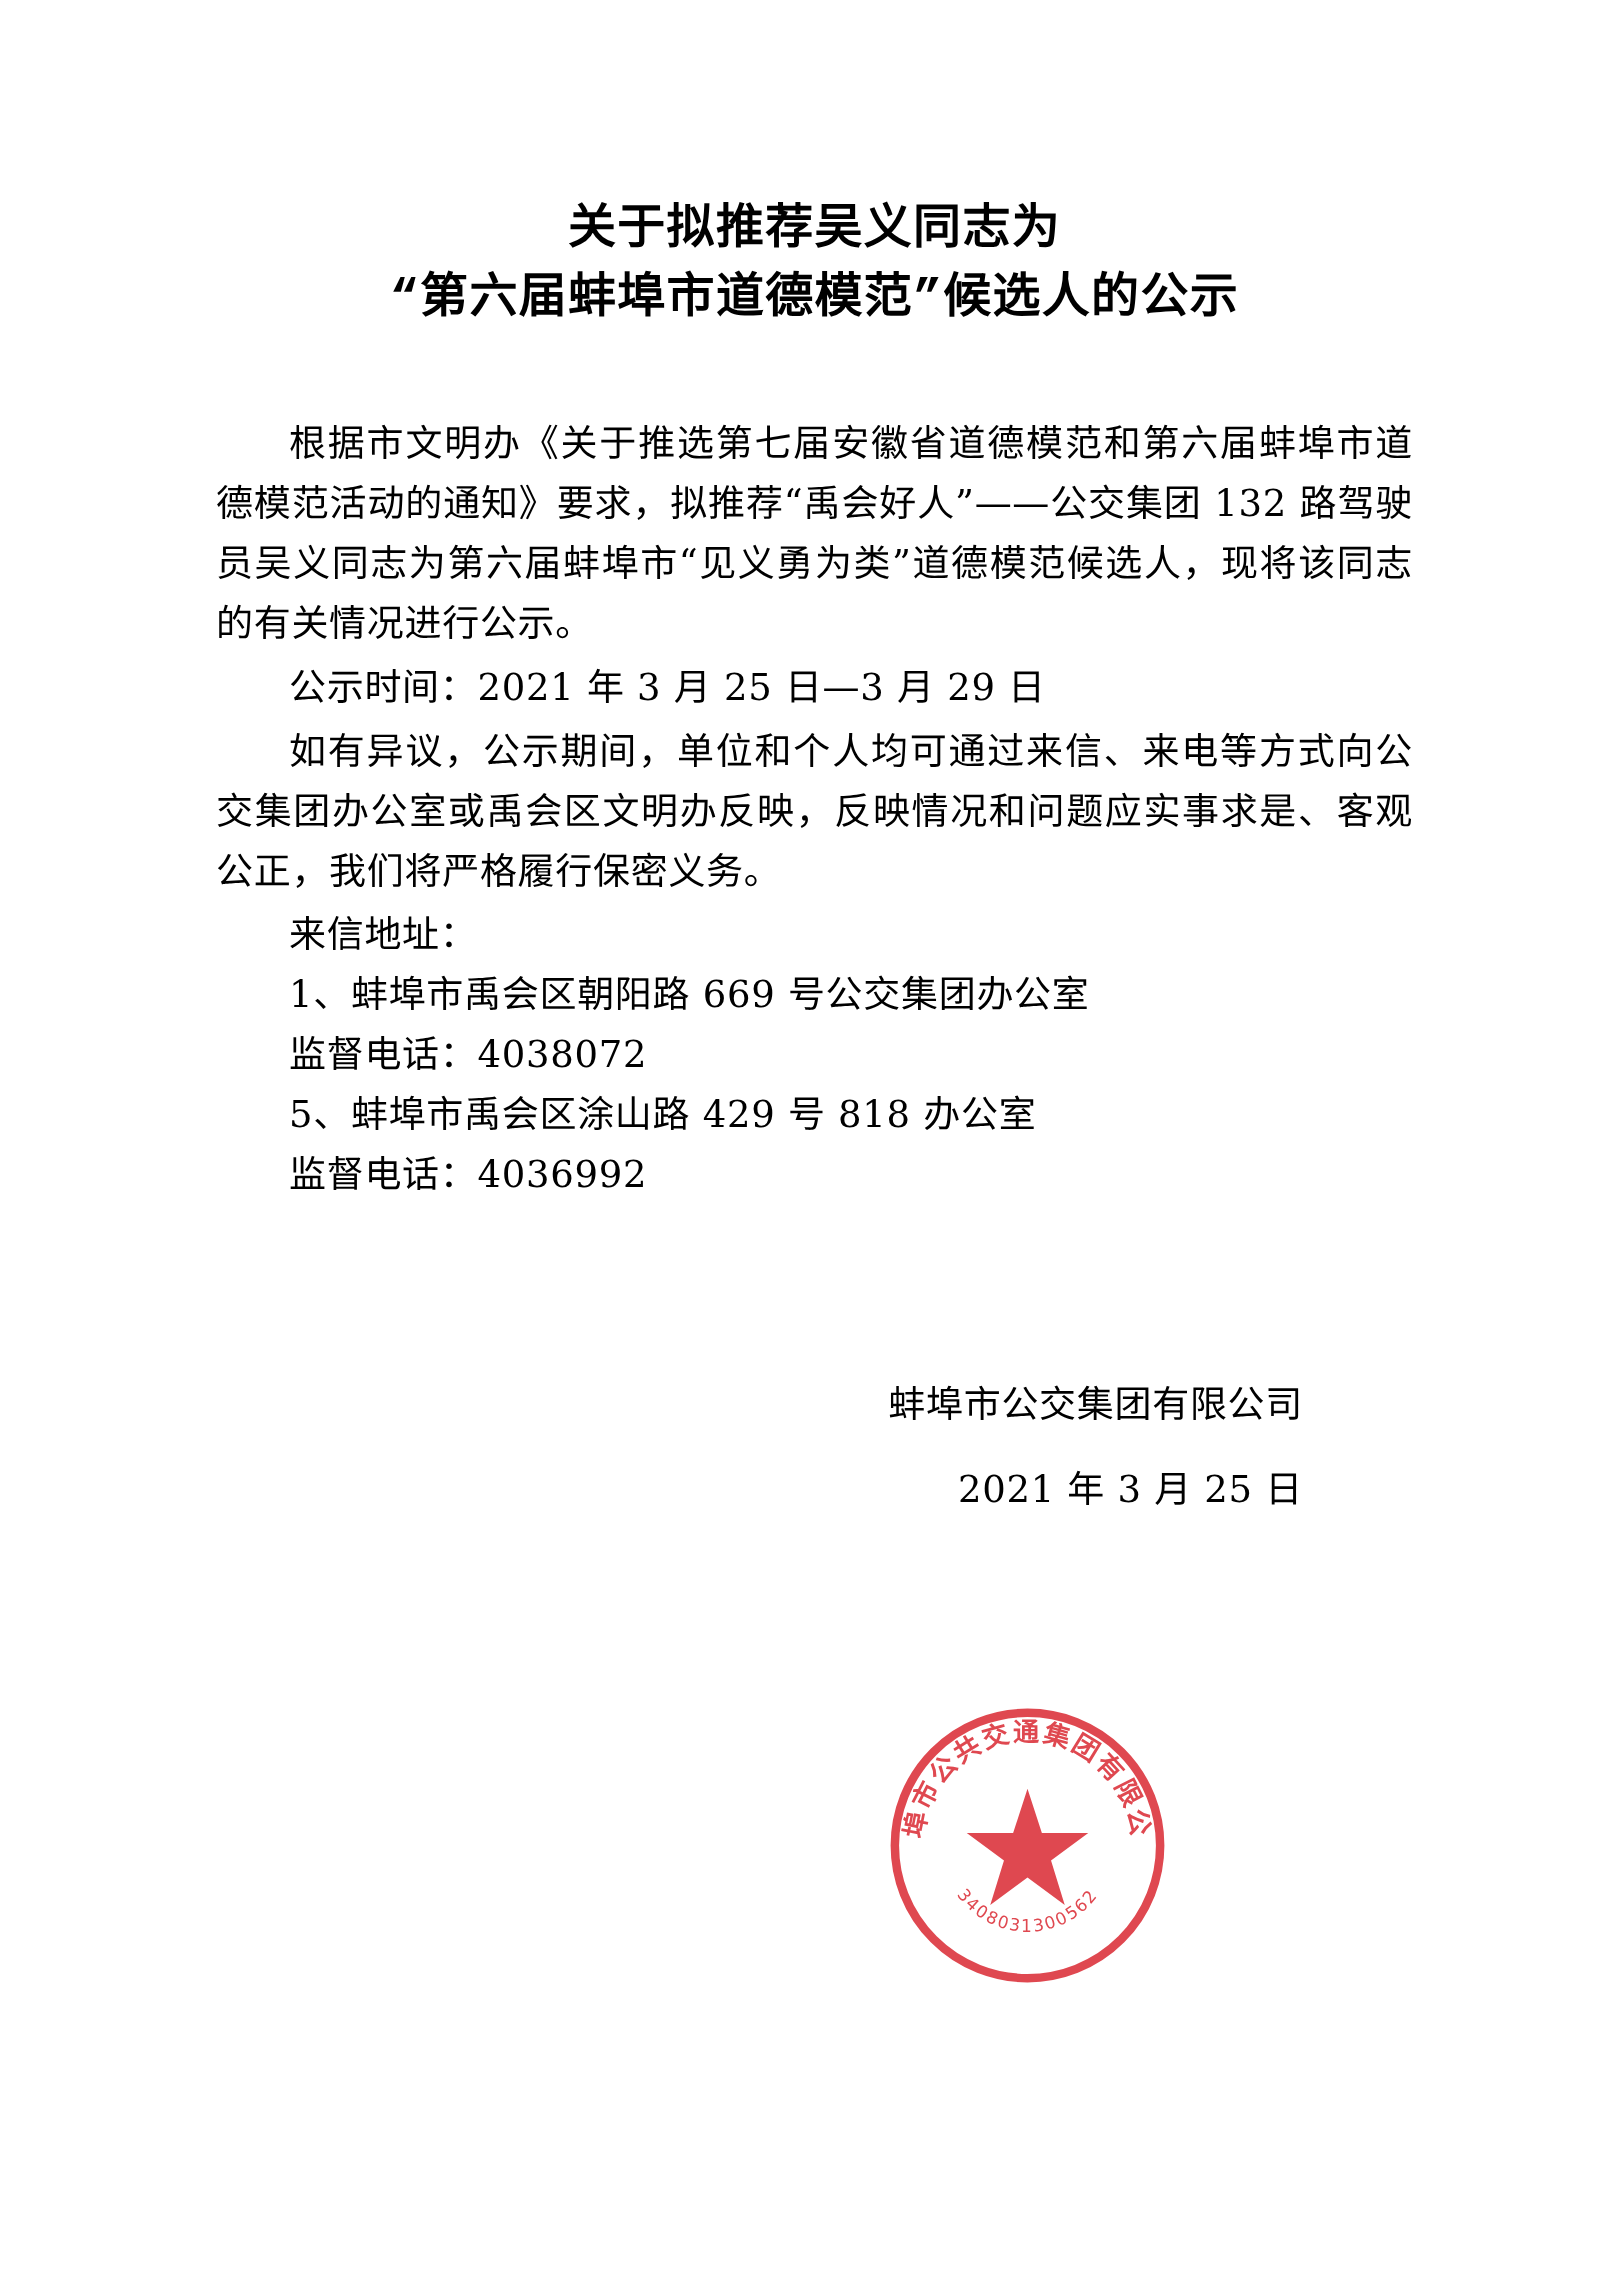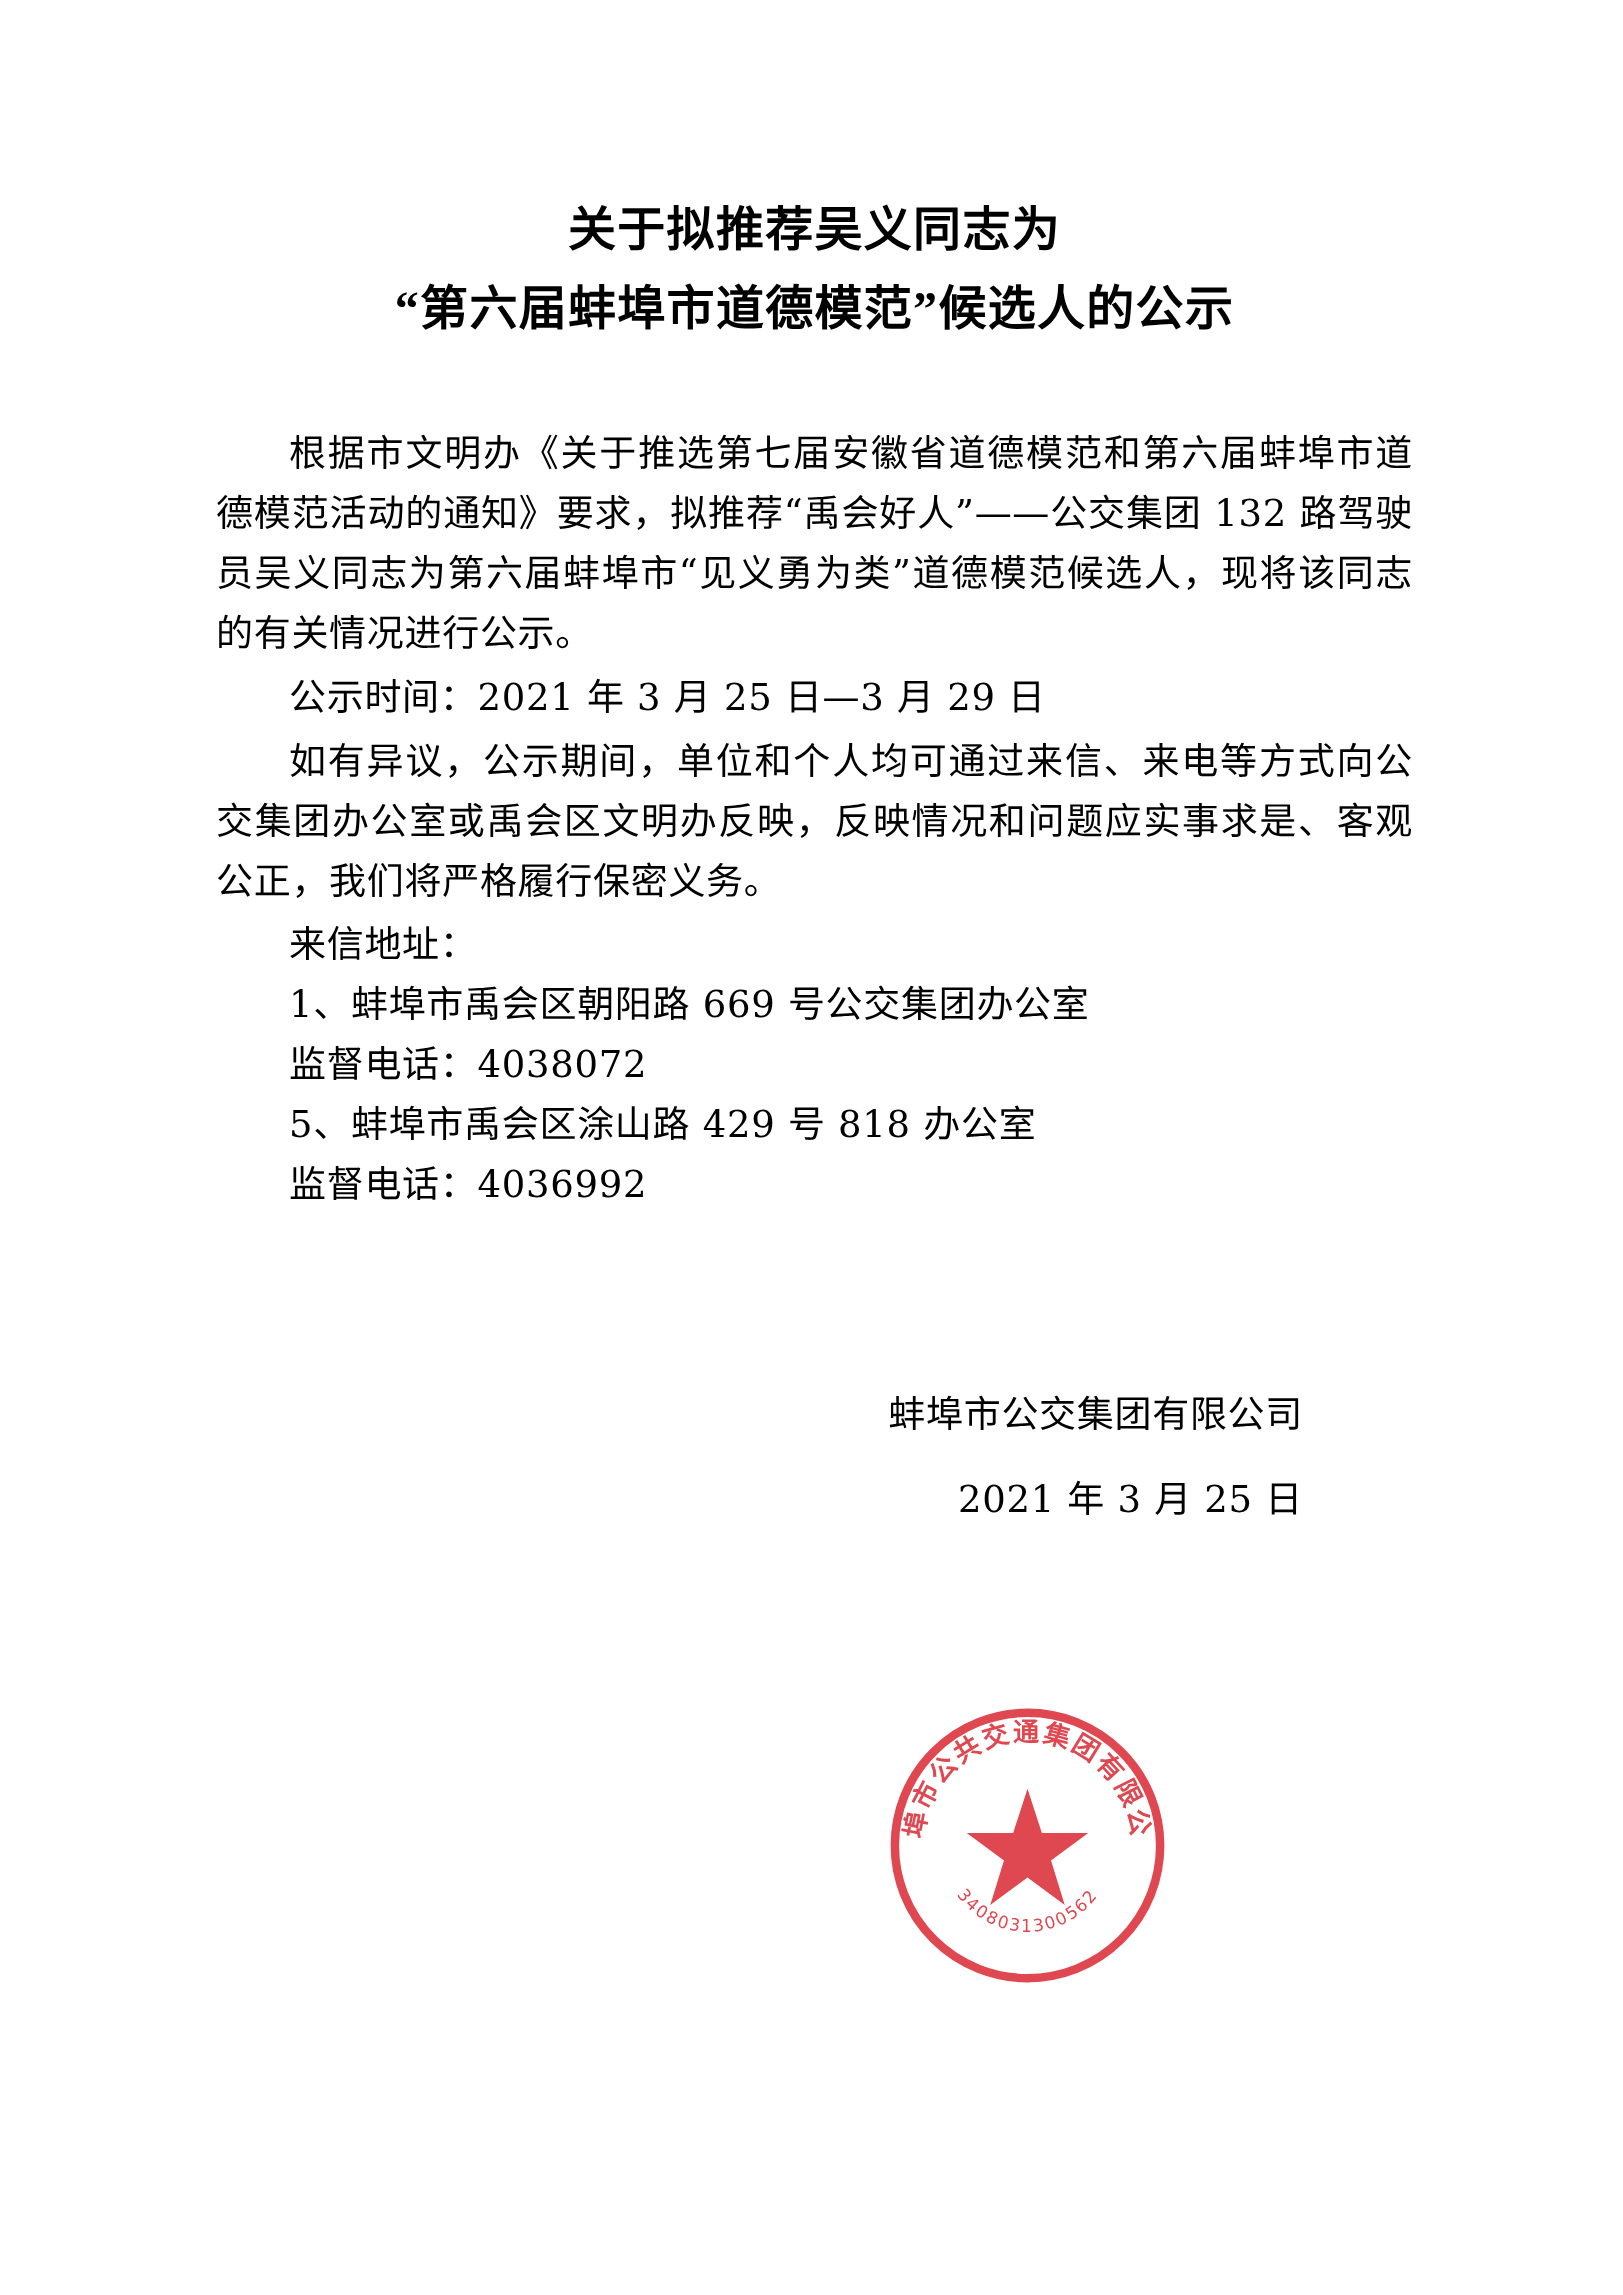--- a/index.html
+++ b/index.html
@@ -32,29 +32,29 @@
     top: 0;
     width: 1197px;
   }
 
   
   .title-block {
     margin-top: 196px;
     text-align: center;
   }
   .title-line {
-    font-family: Liberation Serif, serif;
+    font-family: Liberation Mono, monospace;
     font-weight: bold;
     font-size: 48px;
     line-height: 1.42;
     letter-spacing: 1.3px;
     color: #000000;
   }
   .title-line.second {
-    margin-top: 11px;
+    margin-top: 1px;
   }
 
   
   .body-block {
     margin-top: 81px;
   }
   .para {
     font-size: 37px;
     line-height: 1.62;
     text-align: justify;

